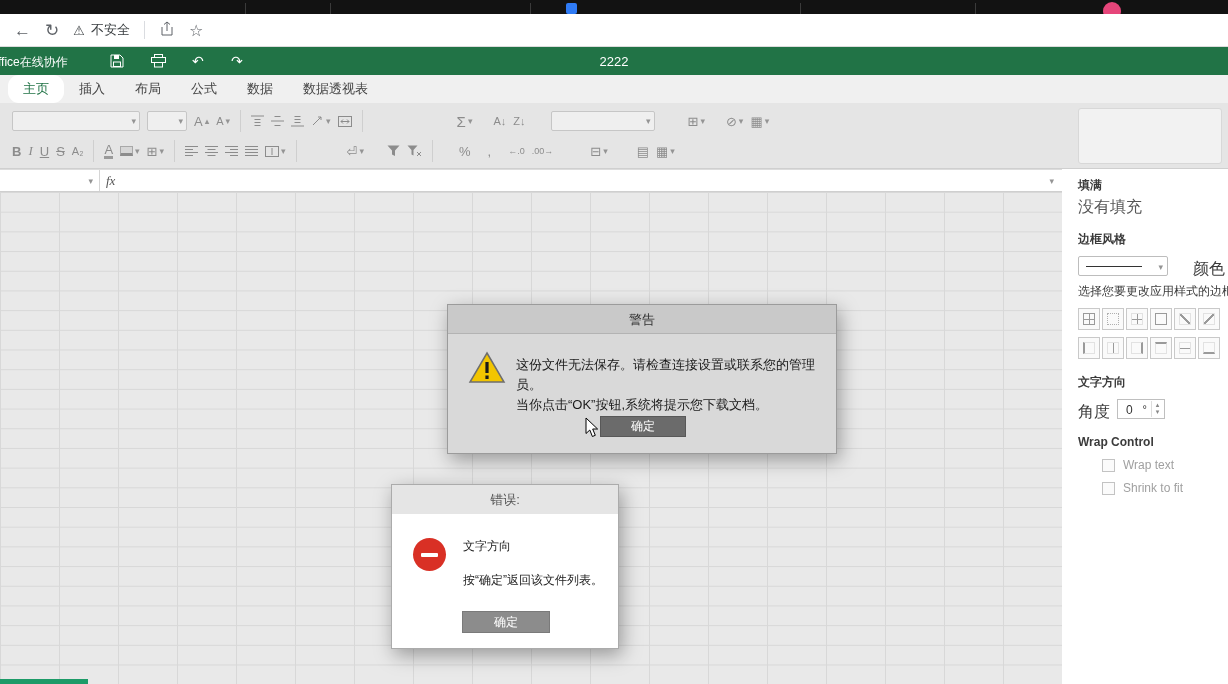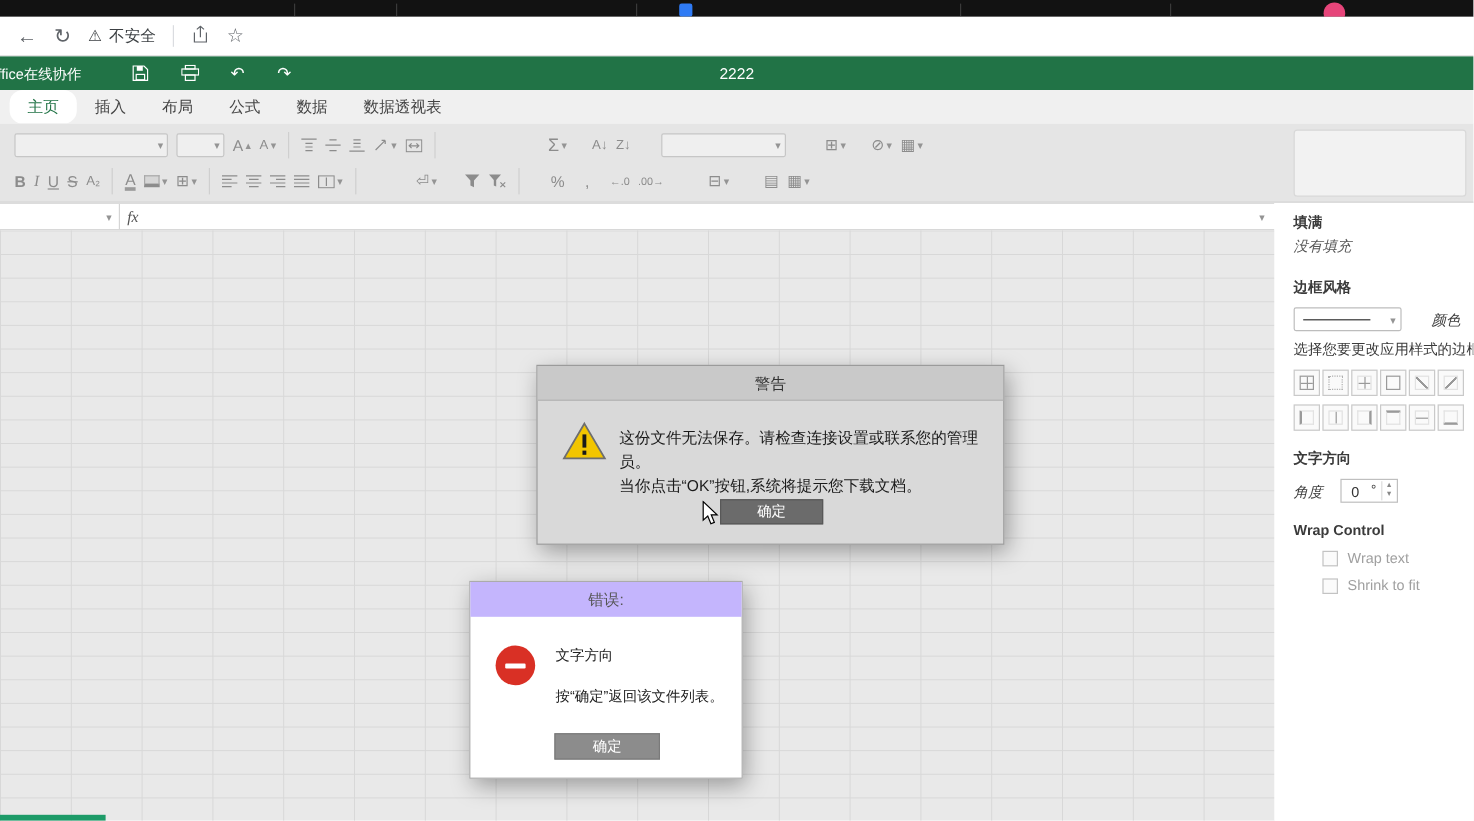--- a/index.html
+++ b/index.html
@@ -60,21 +60,21 @@
 
   
   .grid{position:absolute;top:192px;left:0;width:1062px;height:492px;background-color:#e9e9e9;
     background-image:linear-gradient(to right,#d8d8d8 1px,transparent 1px),linear-gradient(to bottom,#d8d8d8 1px,transparent 1px);
     background-size:59px 19.7px;}
   .bottomsliver{position:absolute;left:0;top:679px;width:88px;height:5px;background:#1d9b68;}
 
   
   .rightpanel{position:absolute;top:169px;left:1062px;width:166px;height:515px;background:#fff;}
   .p-label{position:absolute;left:16px;font-size:12px;font-weight:bold;color:#3b3b3b;white-space:nowrap;}
-  .p-value{position:absolute;left:16px;font-size:12px;color:#555;white-space:nowrap;font-style:italic;}
+  .p-value{position:absolute;left:16px;font-size:16px;color:#555;white-space:nowrap;}
   .p-hint{position:absolute;left:16px;width:150px;font-size:12px;color:#3b3b3b;white-space:nowrap;overflow:hidden;}
   .stylecombo{position:absolute;left:16px;width:90px;height:20px;background:#fff;border:1px solid #bdbdbd;border-radius:2px;}
   .linesample{position:absolute;left:7px;top:9px;width:56px;height:1px;background:#333;}
   .stylecombo .caret{position:absolute;right:4px;top:6px;}
   .bgrid{position:absolute;left:16px;display:flex;gap:2px;}
   .bbtn{width:22px;height:22px;background:#fafafa;border:1px solid #c9c9c9;display:flex;align-items:center;justify-content:center;padding:0;}
   .bx{width:12px;height:12px;border:1px solid #e2e2e2;position:relative;flex:none;}
   .bxa{border-color:#9a9a9a;background:linear-gradient(#9a9a9a,#9a9a9a) 50% 0/1px 100% no-repeat,linear-gradient(#9a9a9a,#9a9a9a) 0 50%/100% 1px no-repeat;}
   .bxd{border:1px dotted #b0b0b0;}
   .bxc{background:linear-gradient(#9a9a9a,#9a9a9a) 50% 0/1px 100% no-repeat,linear-gradient(#9a9a9a,#9a9a9a) 0 50%/100% 1px no-repeat;}
@@ -98,21 +98,21 @@
 
   
   .dlg{position:absolute;border:1px solid #9b9b9b;box-shadow:3px 6px 18px rgba(0,0,0,.35);z-index:20;}
   .dlg-title{height:29px;line-height:29px;text-align:center;font-size:13px;}
   .dlg1{left:447px;top:304px;width:390px;height:150px;background:#d9d9d9;}
   .dlg1 .dlg-title{background:#c9c9c9;color:#333;border-bottom:1px solid #b3b3b3;}
   .dlg1-icon{position:absolute;left:20px;top:46px;}
   .dlg1-text{position:absolute;left:68px;top:50px;width:318px;font-size:13px;color:#1a1a1a;line-height:20px;}
   .dlg1-btn{position:absolute;left:152px;top:111px;width:86px;height:21px;background:#6b6b6b;border:1px solid #585858;color:#fff;font-size:12px;text-align:center;line-height:19px;font-family:inherit;}
   .dlg2{left:391px;top:484px;width:228px;height:165px;background:#fff;border-color:#ababab;}
-  .dlg2 .dlg-title{background:#c4b5fd;color:#555;}
+  .dlg2 .dlg-title{background:#e5e5e5;color:#555;}
   .err-circle{position:absolute;left:21px;top:53px;width:33px;height:33px;border-radius:50%;background:#d93025;}
   .err-circle::after{content:"";position:absolute;left:8px;top:15px;width:17px;height:4px;background:#fff;border-radius:1px;}
   .dlg2-l1{position:absolute;left:71px;top:53px;font-size:12px;color:#222;}
   .dlg2-l2{position:absolute;left:71px;top:87px;font-size:12px;color:#222;white-space:nowrap;}
   .dlg2-btn{position:absolute;left:70px;top:126px;width:88px;height:22px;background:#8c8c8c;border:1px solid #7a7a7a;color:#fff;font-size:12px;text-align:center;line-height:20px;font-family:inherit;}
 
   .cursor{position:absolute;left:585px;top:417px;z-index:50;}
 </style>
 </head>
 <body>

